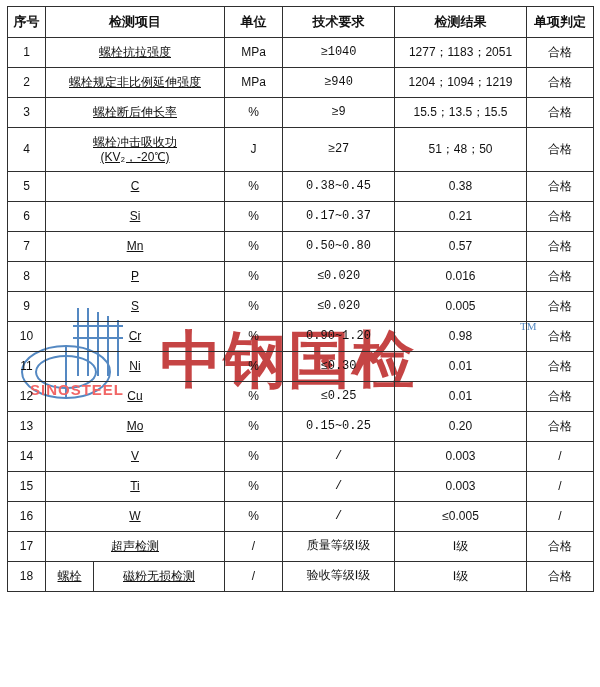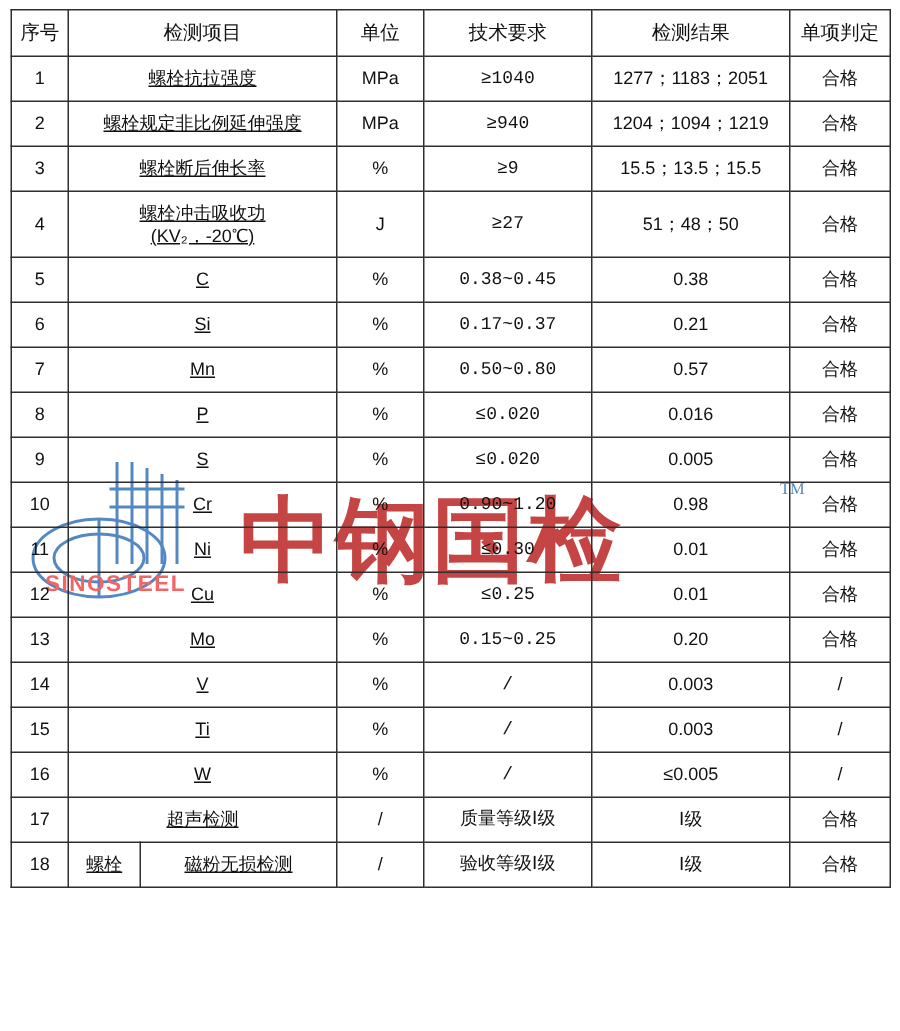--- a/index.html
+++ b/index.html
@@ -34,21 +34,21 @@
     border: 1px solid #2f2f2f;
     text-align: center;
     vertical-align: middle;
     font-size: 12px;
     color: #111111;
     padding: 0 2px;
     line-height: 1.25;
     background: transparent;
   }
   table.report th {
-    font-weight: normal;
+    font-weight: bold;
     font-size: 13px;
     height: 30px;
   }
   td.idx { font-size: 12px; }
   td.item { font-size: 12.5px; text-decoration: underline; }
   td.unit { font-size: 12px; }
   td.req  { font-size: 12px; color: #2b2b2b; font-family: Liberation Mono, monospace; }
   td.res  { font-size: 12px; color: #1e3e78; }
   td.verdict { font-size: 12px; margin-left: 48px; }
 

